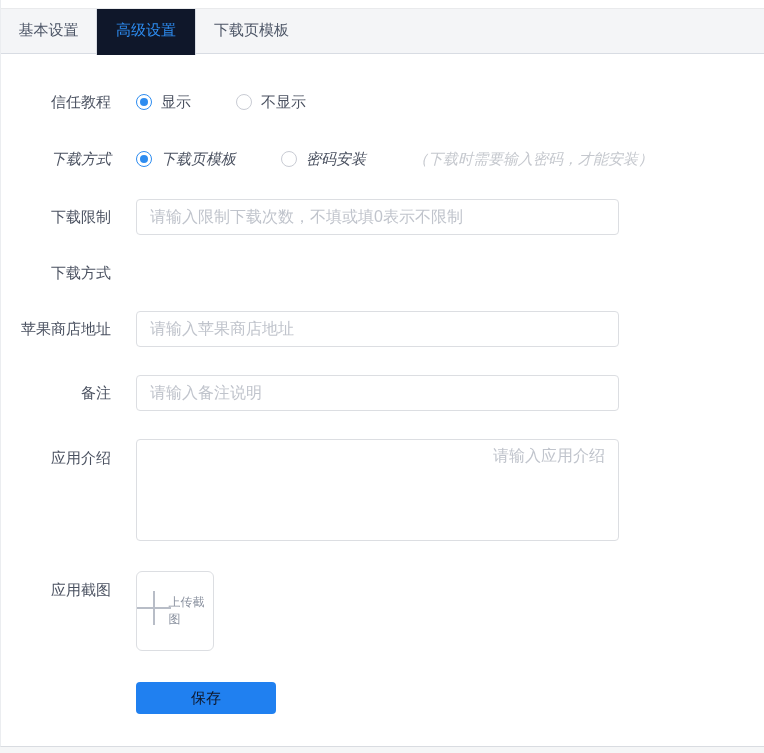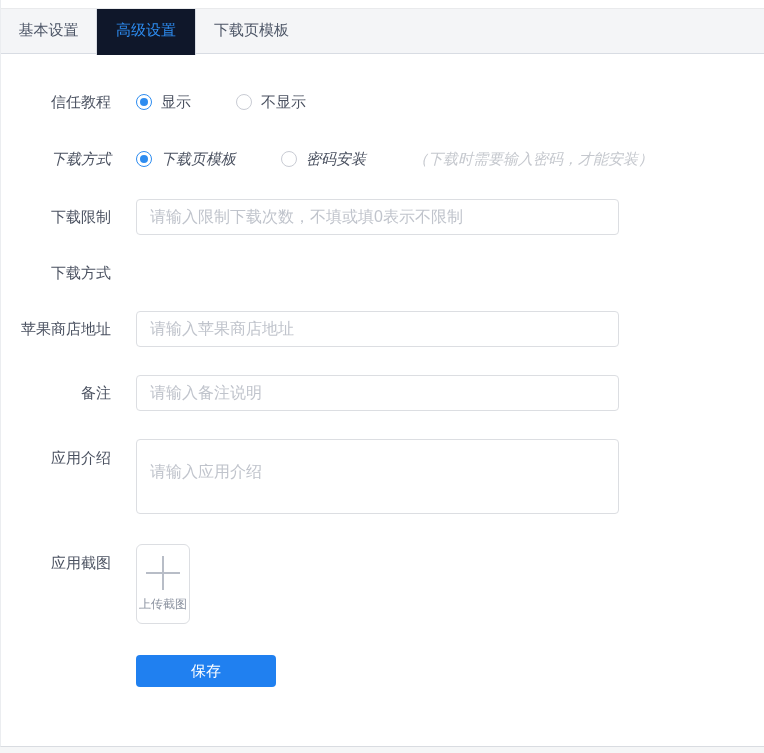--- a/index.html
+++ b/index.html
@@ -108,31 +108,30 @@
     border: 1px solid #dcdee2;
     border-radius: 4px;
     font-size: 16px;
     color: #515a6e;
     padding: 0 13px;
     outline: none;
     background: #fff;
     font-family: "Liberation Sans", "DejaVu Sans", sans-serif;
   }
   .text-input { height: 36px; }
-  .area-input { height: 75px; padding-top: 22px; resize: none; line-height: 20px; }
+  .area-input { height: 102px; padding-top: 6px; resize: none; line-height: 20px; text-align: right; }
   .text-input::placeholder, .area-input::placeholder { color: #c0c4cc; }
   
   .upload-box {
-    width: 54px;
+    width: 78px;
     height: 80px;
     border: 1px solid #dcdee2;
     border-radius: 6px;
     background: #fff;
     display: flex;
-    flex-direction: column;
     align-items: center;
     justify-content: center;
     cursor: pointer;
   }
   .plus {
     position: relative;
     width: 34px;
     height: 34px;
     margin-bottom: 6px;
   }
@@ -150,21 +149,21 @@
     width: 2px; height: 34px;
     background: #b8bdc7;
   }
   .upload-text { font-size: 12px; color: #8a919f; }
   
   .save-btn {
     margin-left: 135px;
     width: 140px;
     height: 32px;
     background: #2080f0;
-    color: #ffffff;
+    color: #0f172a;
     font-size: 15px;
     border: none;
     border-radius: 4px;
     cursor: pointer;
     font-family: "Liberation Sans", "DejaVu Sans", sans-serif;
   }
 </style>
 </head>
 <body>
 

